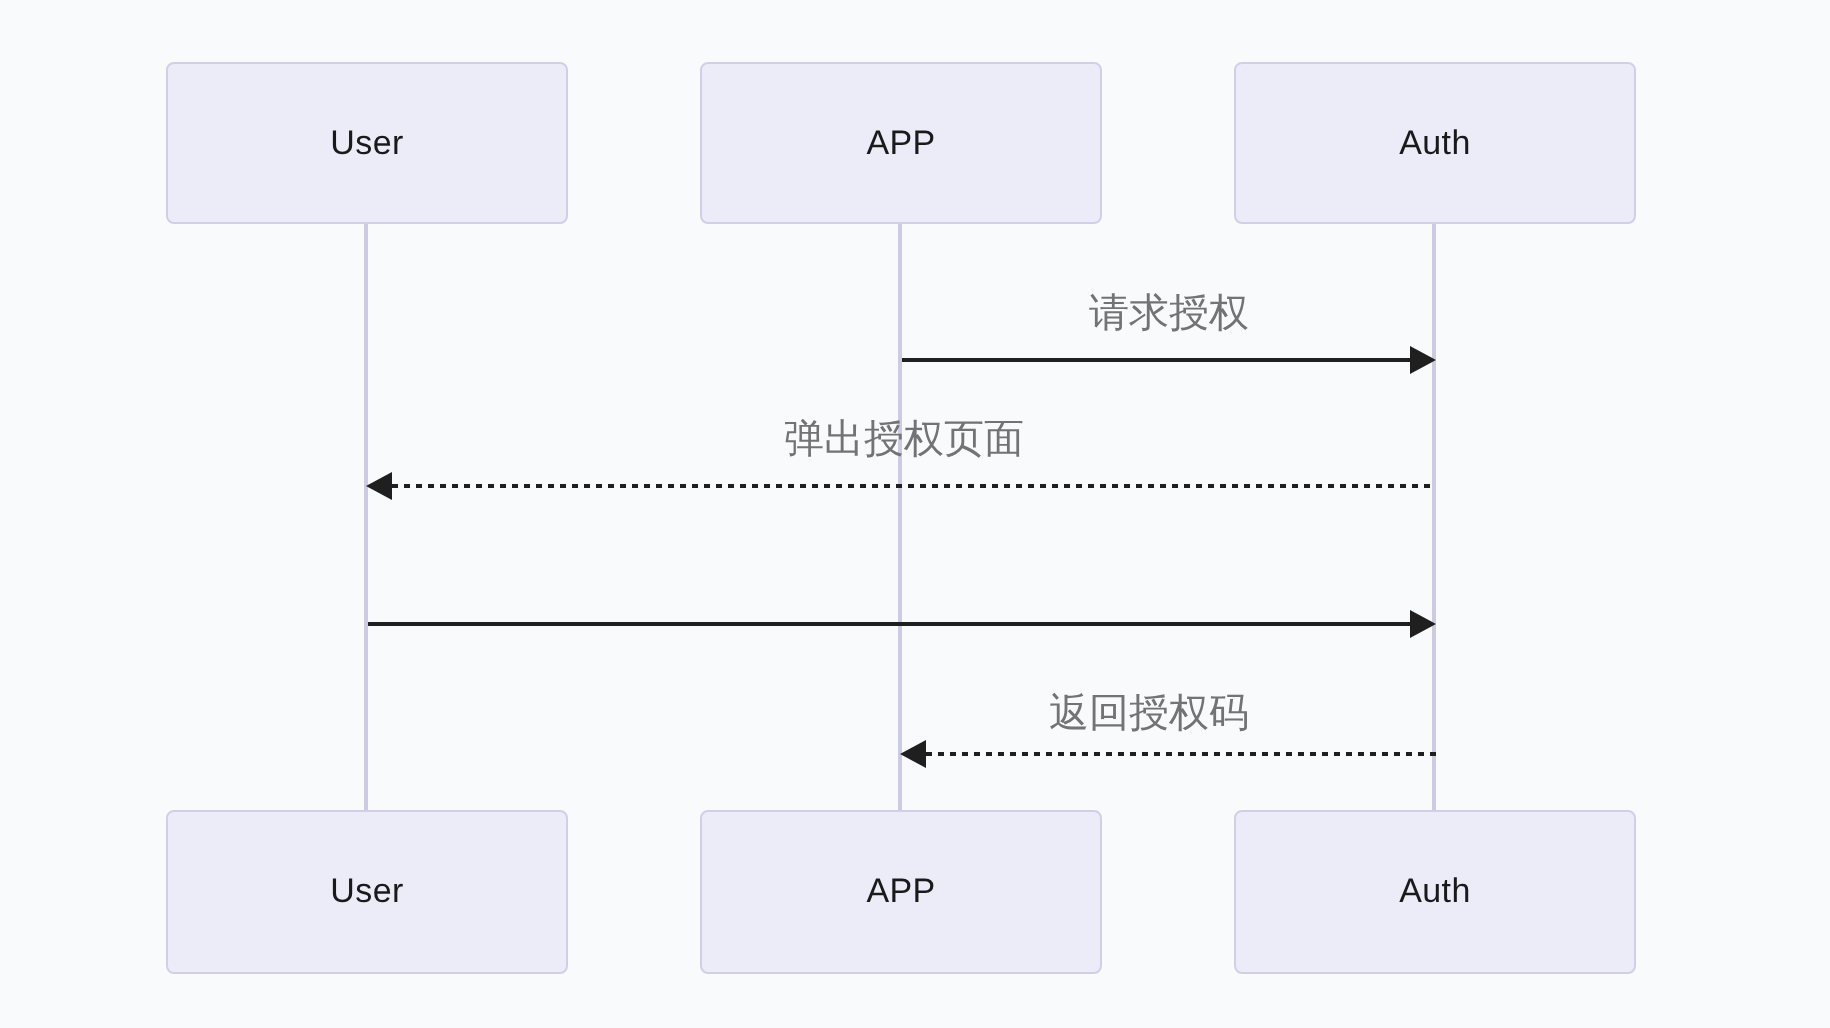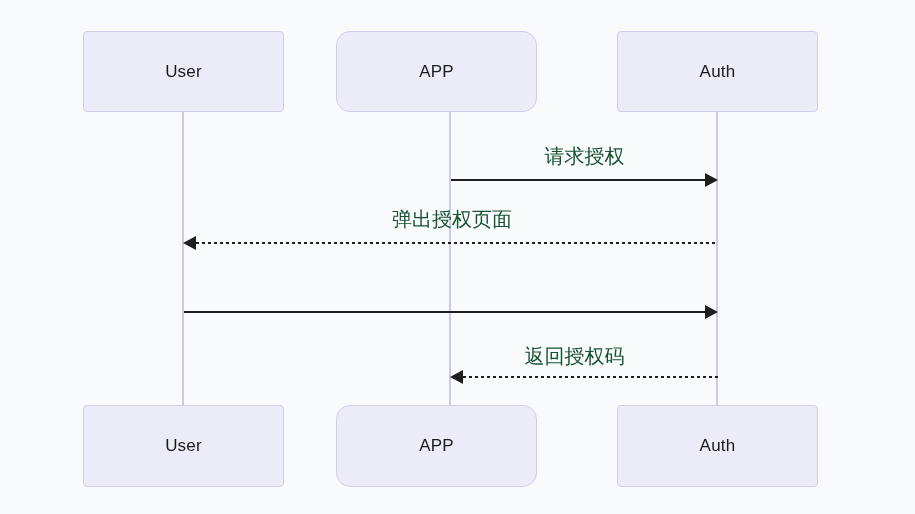--- a/index.html
+++ b/index.html
@@ -22,40 +22,40 @@
     letter-spacing:0.2px;
   }
   .lifeline{
     position:absolute;
     width:2px;top:112px;height:293px;
     background:#cbcbe6;
   }
   .msg-label{
     position:absolute;
     text-align:center;
-    font-size:20px;color:#14532d;
+    font-size:20px;color:#737373;
     white-space:nowrap;
   }
   .msg-line{
     position:absolute;height:2px;background:#1f1f1f;
   }
   .msg-line.dashed{
     background:repeating-linear-gradient(90deg,#1f1f1f 0 3px,transparent 3px 6px);
   }
   .arrowhead{
     position:absolute;width:0;height:0;
     border-top:7px solid transparent;
     border-bottom:7px solid transparent;
   }
   .arrowhead.right{border-left:13px solid #1f1f1f;}
   .arrowhead.left{border-right:13px solid #1f1f1f;}
 
   
   .col-user{left:83px;}
-  .col-app{left:336px;border-radius:14px;}
+  .col-app{left:350px;}
   .col-auth{left:617px;text-align:right;}
   .row-top{top:31px;}
   .row-bottom{top:405px;height:82px;}
   .ll-user{left:182px;}
   .ll-app{left:449px;}
   .ll-auth{left:716px;}
 </style>
 </head>
 <body>
 

